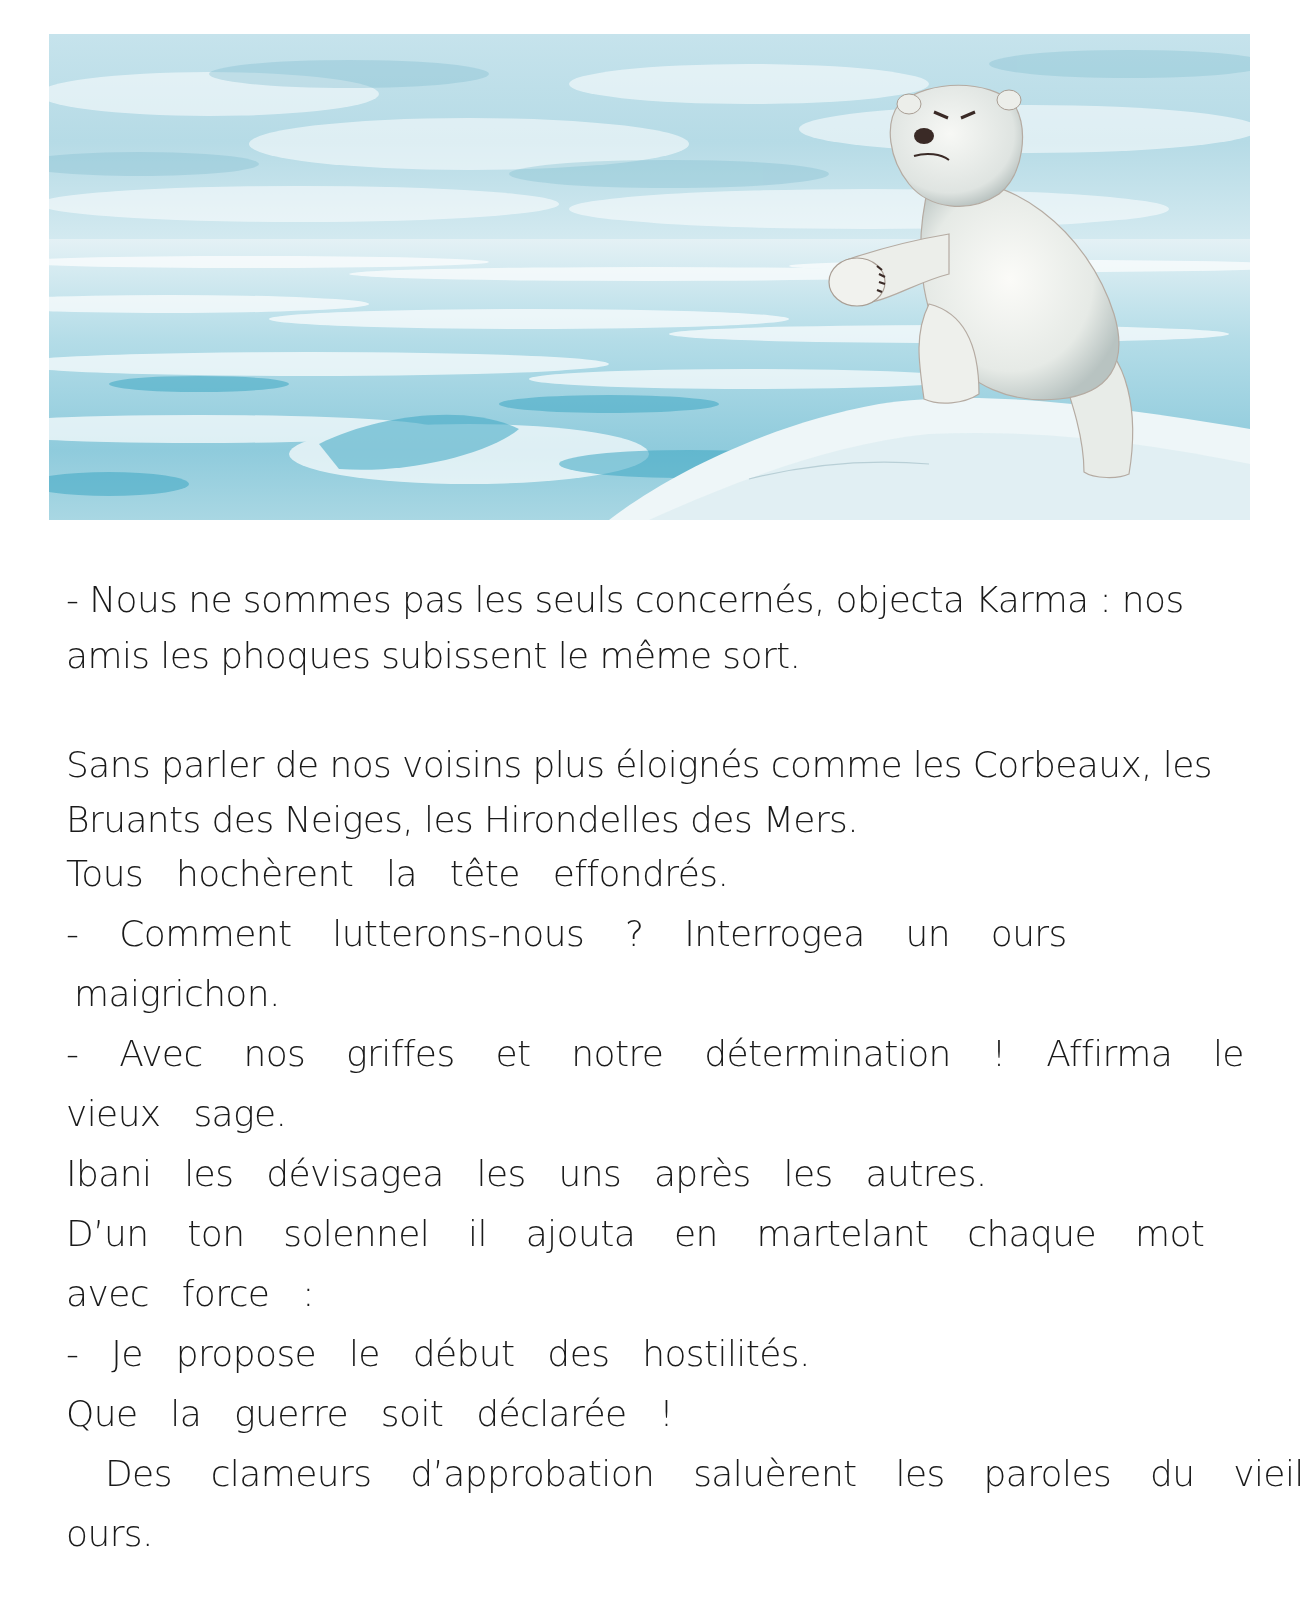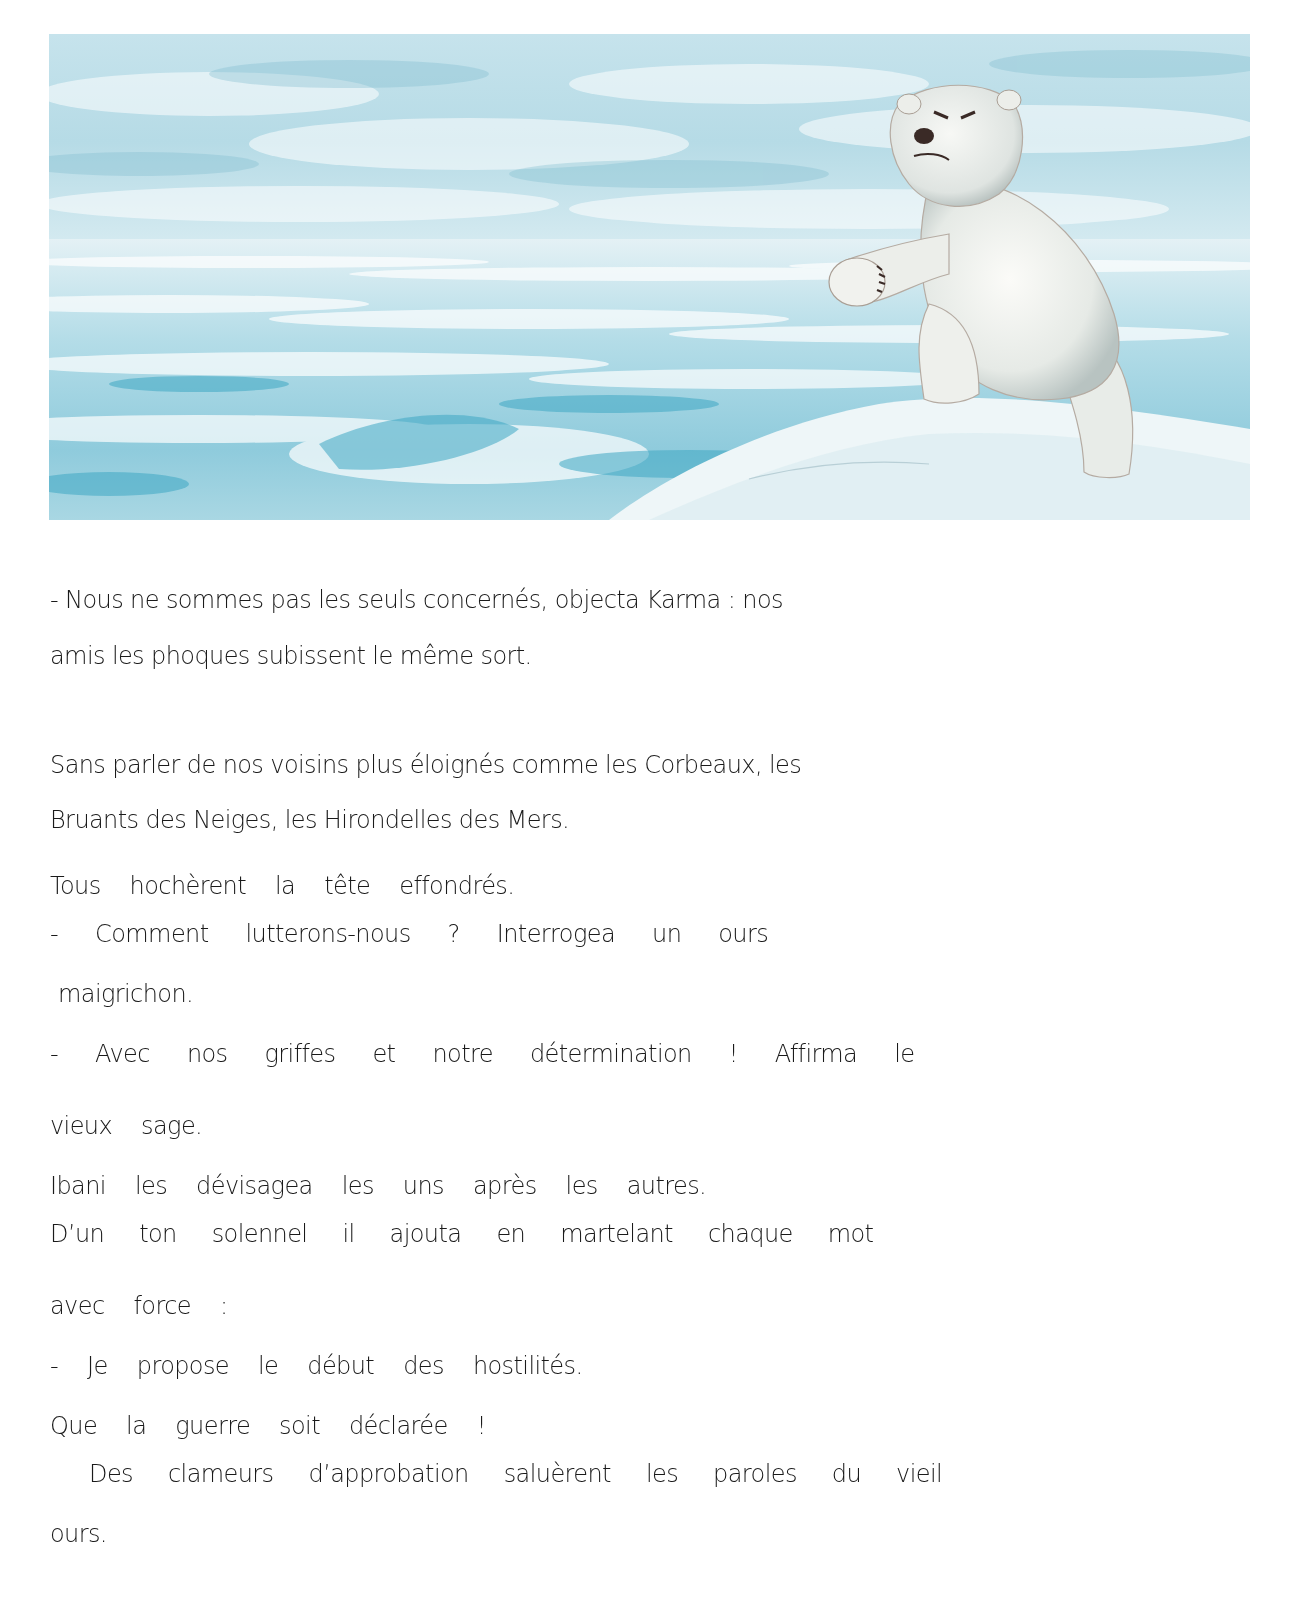--- a/index.html
+++ b/index.html
@@ -30,29 +30,29 @@
       height: 100%;
     }
     .story {
       position: absolute;
       left: 50px;
       top: 570px;
       width: 1195px;
     }
     .line {
       position: absolute;
-      left: 0;
-      font-size: 24px;
+      left: 16px;
+      font-size: 36px;
       font-weight: 300;
       letter-spacing: -0.6px;
       white-space: nowrap;
       line-height: 40px;
       transform-origin: left center;
     }
-    .line.spaced { word-spacing: 22px; margin-top: 12px; }
+    .line.spaced { word-spacing: 22px; }
     .line.wide { word-spacing: 30px; text-align: center; }
     .line.justified { word-spacing: 28px; }
   </style>
 </head>
 <body>
 
 <div class="illustration">
   <svg viewBox="0 0 1201 486" preserveAspectRatio="none">
     <defs>
       <linearGradient id="skyG" x1="0" y1="0" x2="0" y2="1">

